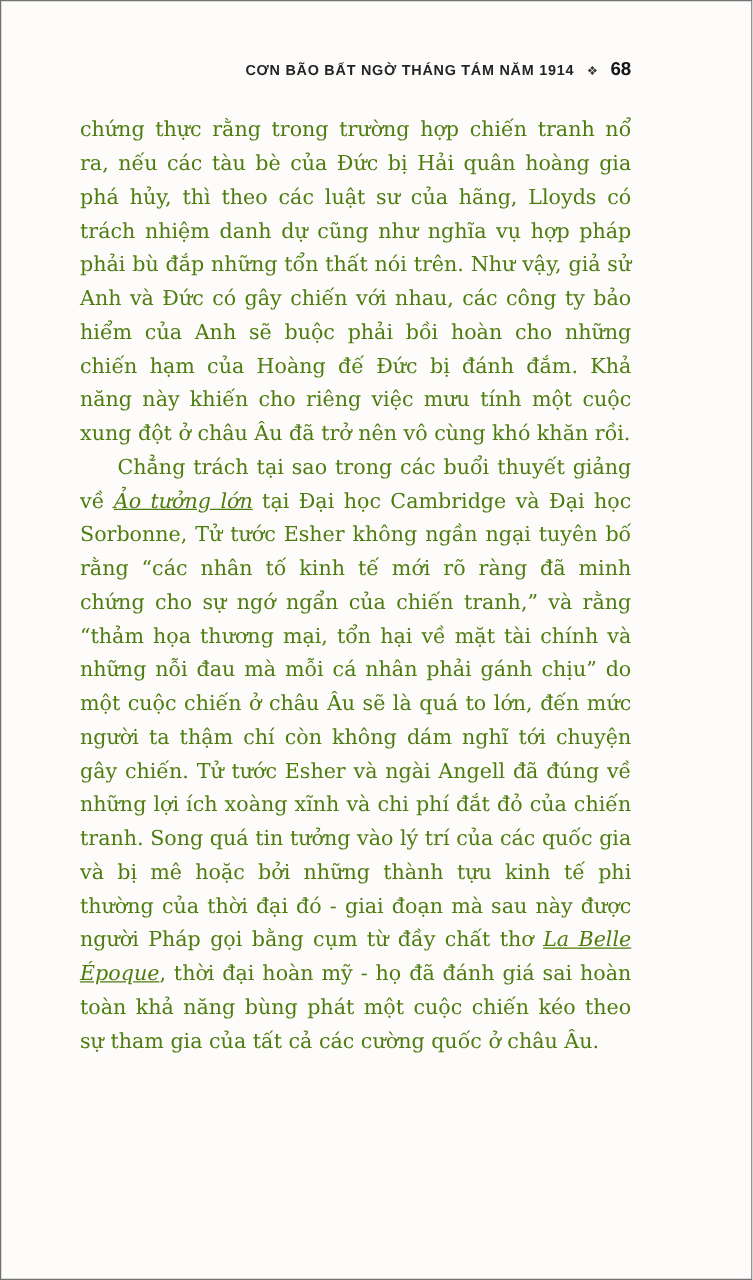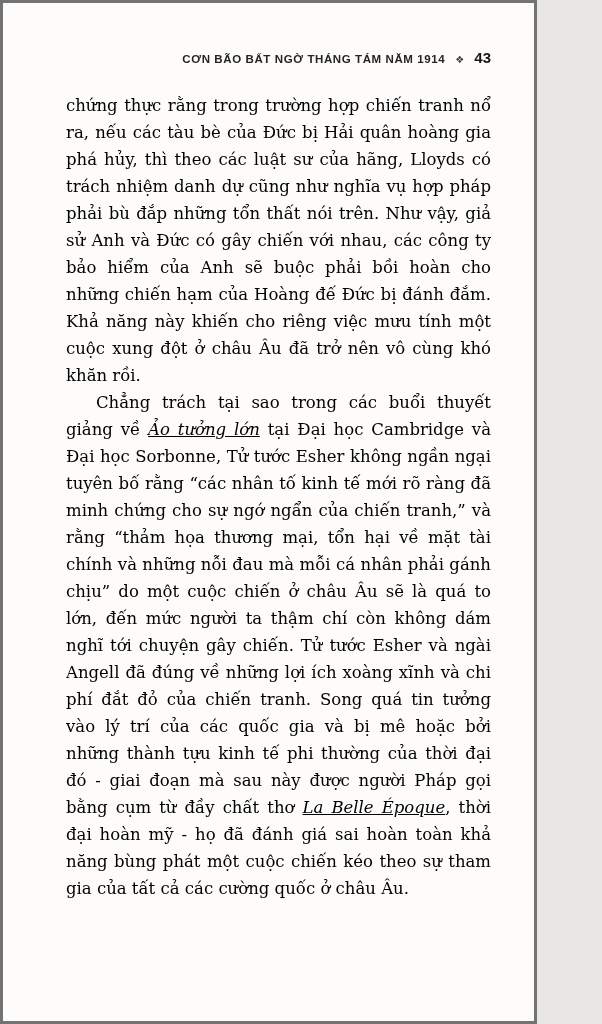--- a/index.html
+++ b/index.html
@@ -4,25 +4,25 @@
 <style>
   * { box-sizing: border-box; }
   html, body { margin: 0; padding: 0; }
   body {
     width: 602px;
     height: 1024px;
     background: #e9e7e3;
     font-family: "DejaVu Serif", "Liberation Serif", serif;
   }
   .page {
-    width: 537px;
+    width: 602px;
     height: 1024px;
     background: #fdfcfa;
-    border: 3px solid #737373;
-    padding: 46px 43px 0 63px;
+    border: 1px solid #737373;
+    padding: 46px 96px 0 63px;
     position: relative;
     overflow: hidden;
   }
   .running-head {
     display: flex;
     justify-content: flex-end;
     align-items: baseline;
     margin-bottom: 26px;
     white-space: nowrap;
   }
@@ -41,41 +41,41 @@
   .page-number {
     font-family: "Liberation Sans", "DejaVu Sans", sans-serif;
     font-weight: 700;
     font-size: 15px;
     color: #161616;
   }
   .body-text p {
     margin: 0;
     font-size: 16.5px;
     line-height: 27px;
-    color: #000000;
+    color: #4d7c0f;
     text-align: justify;
     text-justify: inter-word;
   }
   .body-text p.indent {
     text-indent: 30px;
   }
   .italic {
     font-style: italic;
     text-decoration: underline;
   }
 </style>
 </head>
 <body>
 
 <div class="page">
 
   <div class="running-head">
     <span class="running-head-title">CƠN BÃO BẤT NGỜ THÁNG TÁM NĂM 1914</span>
     <span class="ornament">❖</span>
-    <span class="page-number">43</span>
+    <span class="page-number">68</span>
   </div>
 
   <div class="body-text">
 
     <p><span>chứng thực rằng trong trường hợp chiến tranh nổ ra, nếu các tàu bè của Đức bị Hải quân hoàng gia phá hủy, thì theo các luật sư của hãng, Lloyds có trách nhiệm danh dự cũng như nghĩa vụ hợp pháp phải bù đắp những tổn thất nói trên. Như vậy, giả sử Anh và Đức có gây chiến với nhau, các công ty bảo hiểm của Anh sẽ buộc phải bồi hoàn cho những chiến hạm của Hoàng đế Đức bị đánh đắm. Khả năng này khiến cho riêng việc mưu tính một cuộc xung đột ở châu Âu đã trở nên vô cùng khó khăn rồi.</span></p>
 
     <p class="indent"><span>Chẳng trách tại sao trong các buổi thuyết giảng về </span><span class="italic">Ảo tưởng lớn</span><span> tại Đại học Cambridge và Đại học Sorbonne, Tử tước Esher không ngần ngại tuyên bố rằng “các nhân tố kinh tế mới rõ ràng đã minh chứng cho sự ngớ ngẩn của chiến tranh,” và rằng “thảm họa thương mại, tổn hại về mặt tài chính và những nỗi đau mà mỗi cá nhân phải gánh chịu” do một cuộc chiến ở châu Âu sẽ là quá to lớn, đến mức người ta thậm chí còn không dám nghĩ tới chuyện gây chiến. Tử tước Esher và ngài Angell đã đúng về những lợi ích xoàng xĩnh và chi phí đắt đỏ của chiến tranh. Song quá tin tưởng vào lý trí của các quốc gia và bị mê hoặc bởi những thành tựu kinh tế phi thường của thời đại đó - giai đoạn mà sau này được người Pháp gọi bằng cụm từ đầy chất thơ </span><span class="italic">La Belle Époque</span><span>, thời đại hoàn mỹ - họ đã đánh giá sai hoàn toàn khả năng bùng phát một cuộc chiến kéo theo sự tham gia của tất cả các cường quốc ở châu Âu.</span></p>
 
   </div>
 

